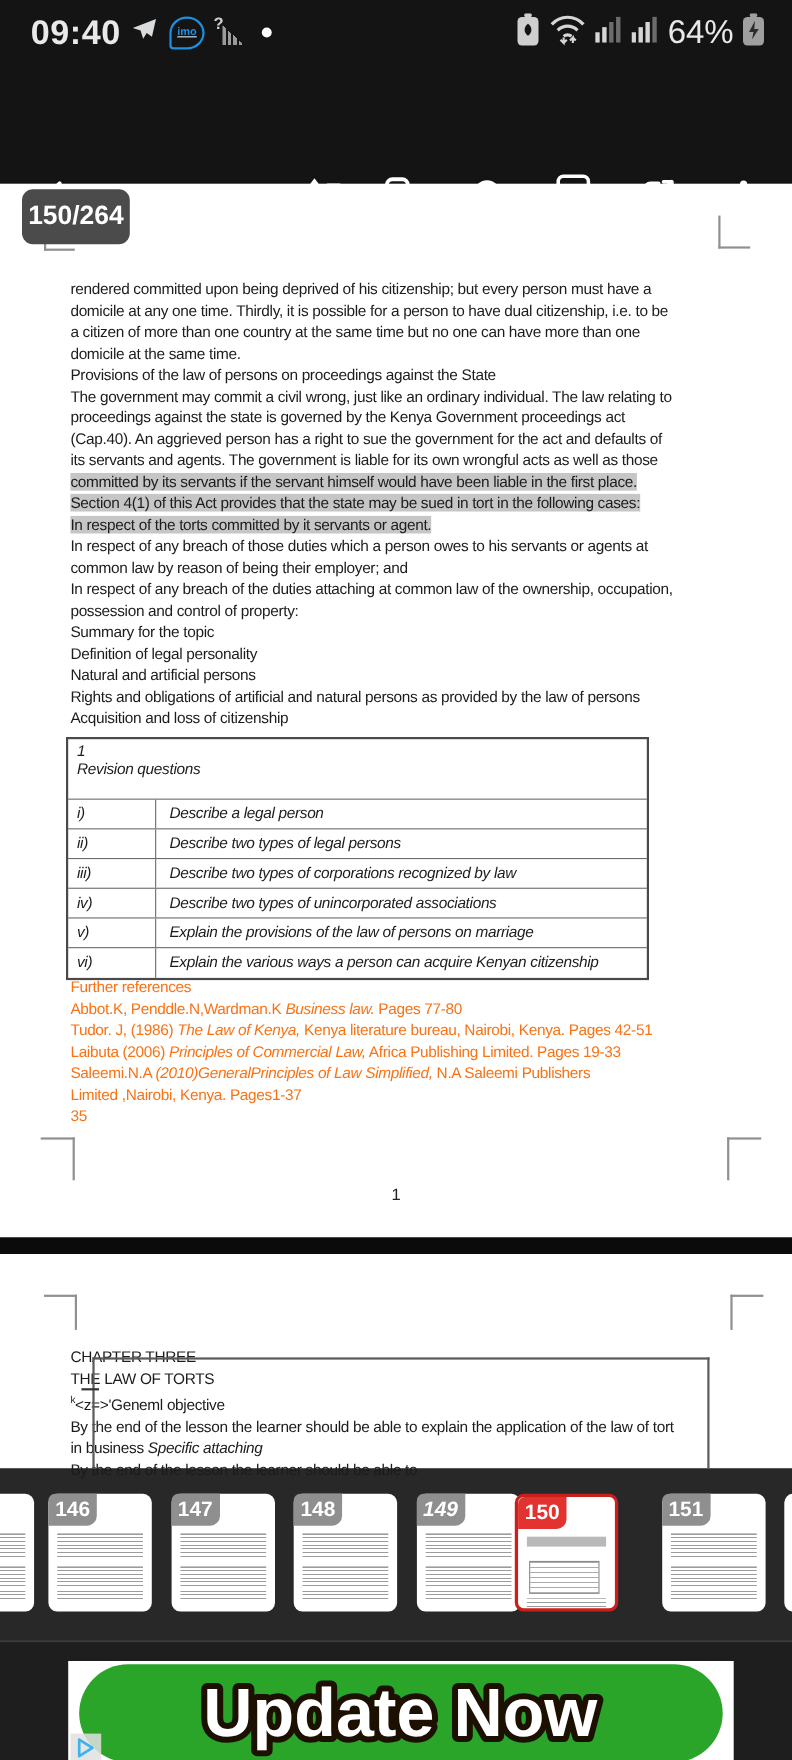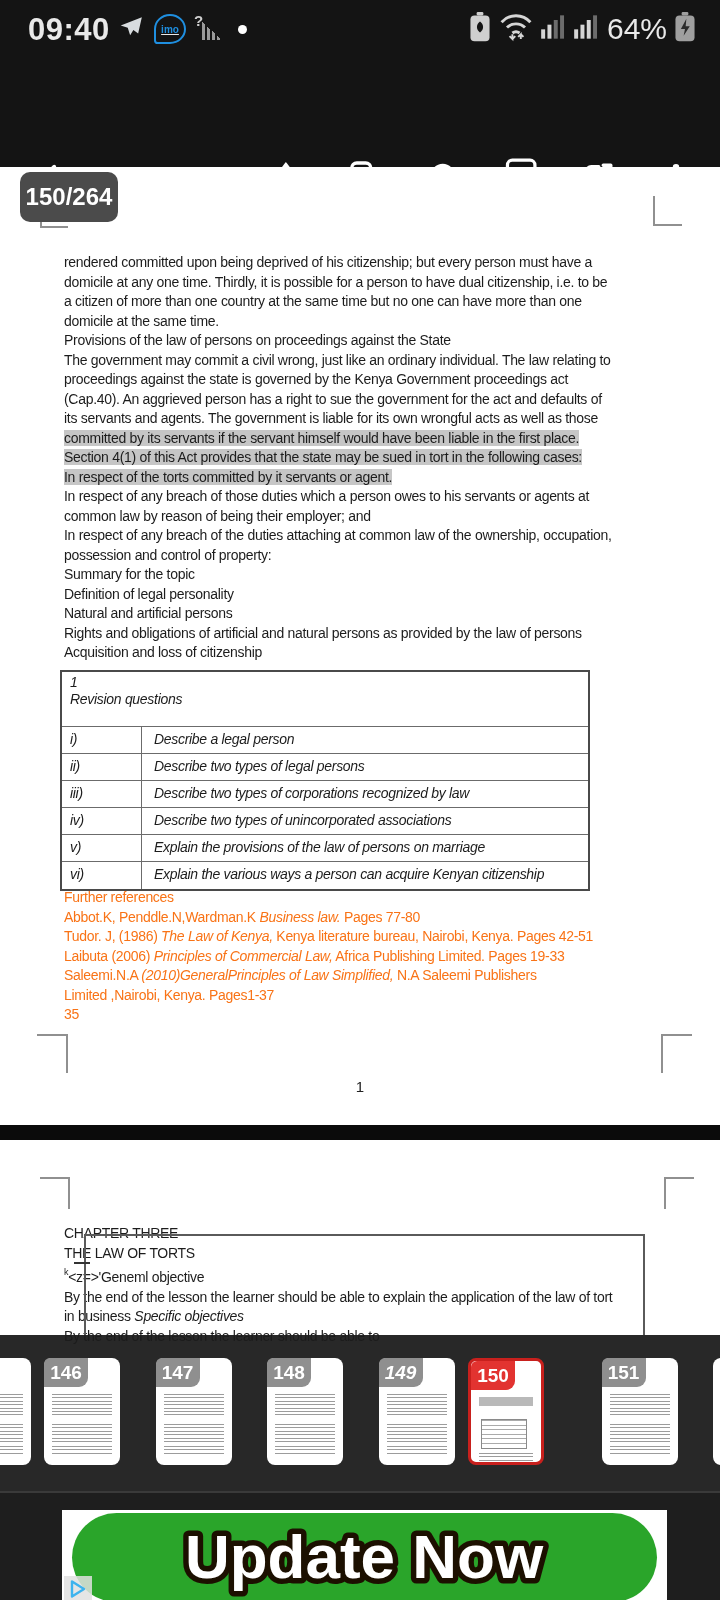--- a/index.html
+++ b/index.html
@@ -51,21 +51,21 @@
   .tc2{flex:1;padding:4px 0 0 12px;}
   .pfooter{position:absolute;left:0;top:1078px;width:720px;text-align:center;color:#222;font-size:15px;}
   
   .textblock2{position:absolute;left:64px;top:1224px;width:640px;color:#1c1c1c;font-size:14px;
               line-height:19.5px;letter-spacing:-0.3px;z-index:1;}
   .p2box{position:absolute;left:84px;top:1234px;width:561px;height:101px;border-top:2px solid #5a5a5a;
          border-left:2px solid #5a5a5a;border-right:2px solid #5a5a5a;box-sizing:border-box;z-index:2;}
   .h-underline{position:absolute;left:74px;top:1262px;width:16px;height:2px;background:#333;z-index:2;}
   
   .strip{position:absolute;left:0;top:1335px;width:720px;height:156px;background:#282828;overflow:hidden;}
-  .thumb{position:absolute;top:23px;width:76px;height:107px;background:#fff;border-radius:8px;box-sizing:border-box;}
+  .thumb{position:absolute;top:23px;width:94px;height:107px;background:#fff;border-radius:8px;box-sizing:border-box;}
   .thumb.current{border:3px solid #c8201d;}
   .tbadge{position:absolute;left:0;top:0;width:44px;height:29px;background:#8f8f8f;color:#fff;font-size:19px;
           font-weight:bold;display:flex;align-items:center;justify-content:center;border-radius:6px 0 9px 0;}
   .thumb.current .tbadge{background:#e23330;}
   .s{position:absolute;left:8px;right:8px;background:repeating-linear-gradient(to bottom,#9c9c9c 0 1px,transparent 1px 3.4px);}
   .s1{top:36px;height:24px;} .s2{top:66px;height:18px;} .s3{top:88px;height:8px;}
   .hb{position:absolute;left:8px;right:8px;top:36px;height:9px;background:#b9b9b9;}
   .minitbl{position:absolute;left:10px;right:14px;top:58px;height:28px;border:1px solid #8a8a8a;
            background:repeating-linear-gradient(to bottom,#aaa 0 1px,transparent 1px 4.6px);}
   .adzone{position:absolute;left:0;top:1491px;width:720px;height:109px;background:#1e1e1e;border-top:2px solid #3a3a3a;}
@@ -290,21 +290,21 @@
     <div class="mark" style="left:40px;top:37px;width:30px;height:2px;"></div>
     <div class="mark" style="left:68px;top:37px;width:2px;height:32px;"></div>
     <div class="mark" style="left:664px;top:37px;width:30px;height:2px;"></div>
     <div class="mark" style="left:664px;top:37px;width:2px;height:32px;"></div>
   </div>
   <div class="textblock2">
       <div class="tline"><span>CHAPTER THREE</span></div>
       <div class="tline"><span>THE LAW OF TORTS</span></div>
       <div class="tline"><span class="sup">k</span><span>&lt;z=&gt;'Geneml objective</span></div>
       <div class="tline"><span>By the end of the lesson the learner should be able to explain the application of the law of tort</span></div>
-      <div class="tline"><span>in business </span><span class="it">Specific objectives</span></div>
+      <div class="tline"><span>in business </span><span class="it">Specific attaching</span></div>
       <div class="tline"><span>By the end of the lesson the learner should be able to</span></div>
     </div>
   <div class="p2box"></div>
   <div class="h-underline"></div>
 
   <div class="strip">
     <div class="thumb" style="left:-60px;width:91px;">
       <div class="s s1"></div>
         <div class="s s2"></div>
         <div class="s s3"></div>

